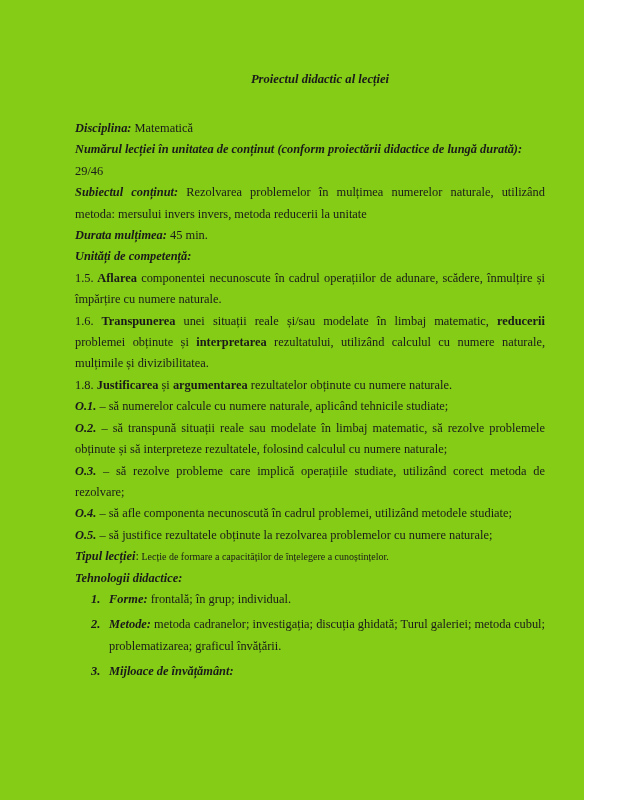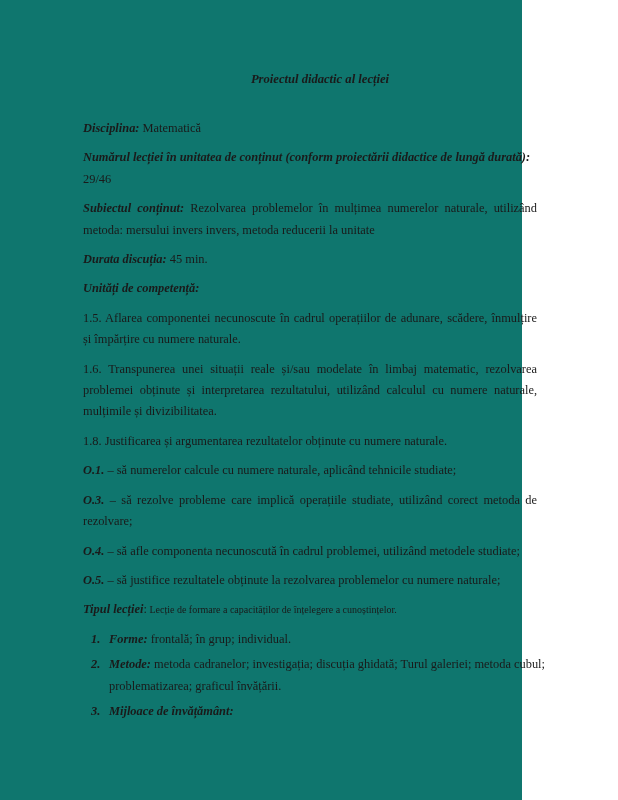--- a/index.html
+++ b/index.html
@@ -1,59 +1,61 @@
 <!DOCTYPE html>
 <html><head>
 <meta charset="utf-8">
 <style>
   html, body { margin: 0; padding: 0; background: #ffffff; }
   body { width: 618px; height: 800px; overflow: hidden; position: relative; }
   .page {
-    position: absolute; left: 0; top: 0; width: 522px; height: 800px; background: #0f766e;
+    position: absolute; left: 0; top: 0; width: 584px; height: 800px; background: #84cc16;
     font-family: "Liberation Serif", serif; color: #1a1a1a; font-size: 12.4px;
   }
   .content { position: absolute; left: 75px; top: 70px; width: 470px; }
   .title {
     text-align: center; font-weight: bold; font-style: italic; font-size: 12.6px;
     line-height: 18px; margin: 0 0 30px 0; padding-left: 20px;
   }
-  p { margin: 8px; line-height: 21.4px; }
+  p { margin: 0; line-height: 21.4px; }
   .j { text-align: justify; }
   .lbl { font-weight: bold; font-style: italic; }
-  b { font-weight: normal; }
+  b { font-weight: bold; }
   .small { font-size: 10px; }
   ol.tech { list-style: none; margin: 0; padding: 0; }
   ol.tech li { position: relative; padding-left: 34px; line-height: 21.4px; text-align: justify; margin-bottom: 4px; }
   ol.tech li .num { position: absolute; left: 16px; top: 0; font-weight: bold; font-style: italic; }
 </style>
 </head>
 <body>
 
 <div class="page">
   <div class="content">
 
     <p class="title">Proiectul didactic al lecției</p>
 
     <p><span class="lbl">Disciplina:</span><span> Matematică</span></p>
     <p><span class="lbl">Numărul lecției în unitatea de conținut (conform proiectării didactice de lungă durată):</span><span> 29/46</span></p>
     <p class="j"><span class="lbl">Subiectul conținut:</span><span>  Rezolvarea problemelor în mulțimea numerelor naturale, utilizând  metoda: mersului invers invers, metoda reducerii la unitate</span></p>
-    <p><span class="lbl">Durata discuția:</span><span> 45 min.</span></p>
+    <p><span class="lbl">Durata mulțimea:</span><span> 45 min.</span></p>
 
     <p class="lbl">Unități de competență:</p>
     <p class="j"><span>1.5.</span><b> Aflarea</b><span> componentei necunoscute în cadrul operațiilor de adunare, scădere, înmulțire și împărțire cu numere naturale.</span></p>
-    <p class="j"><span>1.6.</span><b> Transpunerea</b><span> unei situații reale și/sau modelate în limbaj matematic, </span><b>rezolvarea</b><span> problemei obținute și </span><b>interpretarea</b><span> rezultatului, utilizând calculul cu numere naturale, mulțimile și divizibilitatea.</span></p>
+    <p class="j"><span>1.6.</span><b> Transpunerea</b><span> unei situații reale și/sau modelate în limbaj matematic, </span><b>reducerii</b><span> problemei obținute și </span><b>interpretarea</b><span> rezultatului, utilizând calculul cu numere naturale, mulțimile și divizibilitatea.</span></p>
     <p class="j"><span>1.8.</span><b> Justificarea</b><span> și </span><b>argumentarea</b><span> rezultatelor obținute cu numere naturale.</span></p>
 
     <p class="j"><span class="lbl">O.1.</span><span> – să numerelor calcule cu numere naturale, aplicând tehnicile studiate;</span></p>
+    <p class="j"><span class="lbl">O.2.</span><span>  – să transpună situații reale sau modelate în limbaj matematic, să rezolve problemele obținute și să interpreteze rezultatele, folosind calculul cu numere naturale;</span></p>
     <p class="j"><span class="lbl">O.3.</span><span> – să rezolve probleme care implică operațiile studiate, utilizând corect metoda de rezolvare;</span></p>
     <p class="j"><span class="lbl">O.4.</span><span> – să afle componenta necunoscută în cadrul problemei, utilizând metodele studiate;</span></p>
     <p class="j"><span class="lbl">O.5.</span><span> – să justifice rezultatele obținute la rezolvarea problemelor cu numere naturale;</span></p>
 
     <p><span class="lbl">Tipul lecției</span><span>:</span><span class="small"> Lecție de formare a capacităților de înțelegere a cunoștințelor.</span></p>
 
+    <p class="lbl">Tehnologii  didactice:</p>
     <ol class="tech">
       <li><span class="num">1.</span><span class="lbl">Forme:</span><span> frontală; în grup; individual.</span></li>
       <li><span class="num">2.</span><span class="lbl">Metode:</span><span> metoda cadranelor; investigația;  discuția ghidată; Turul galeriei; metoda cubul; problematizarea; graficul învățării.</span></li>
       <li><span class="num">3.</span><span class="lbl">Mijloace de învățământ:</span><span></span></li>
     </ol>
 
   </div>
 </div>
 
 </body></html>

